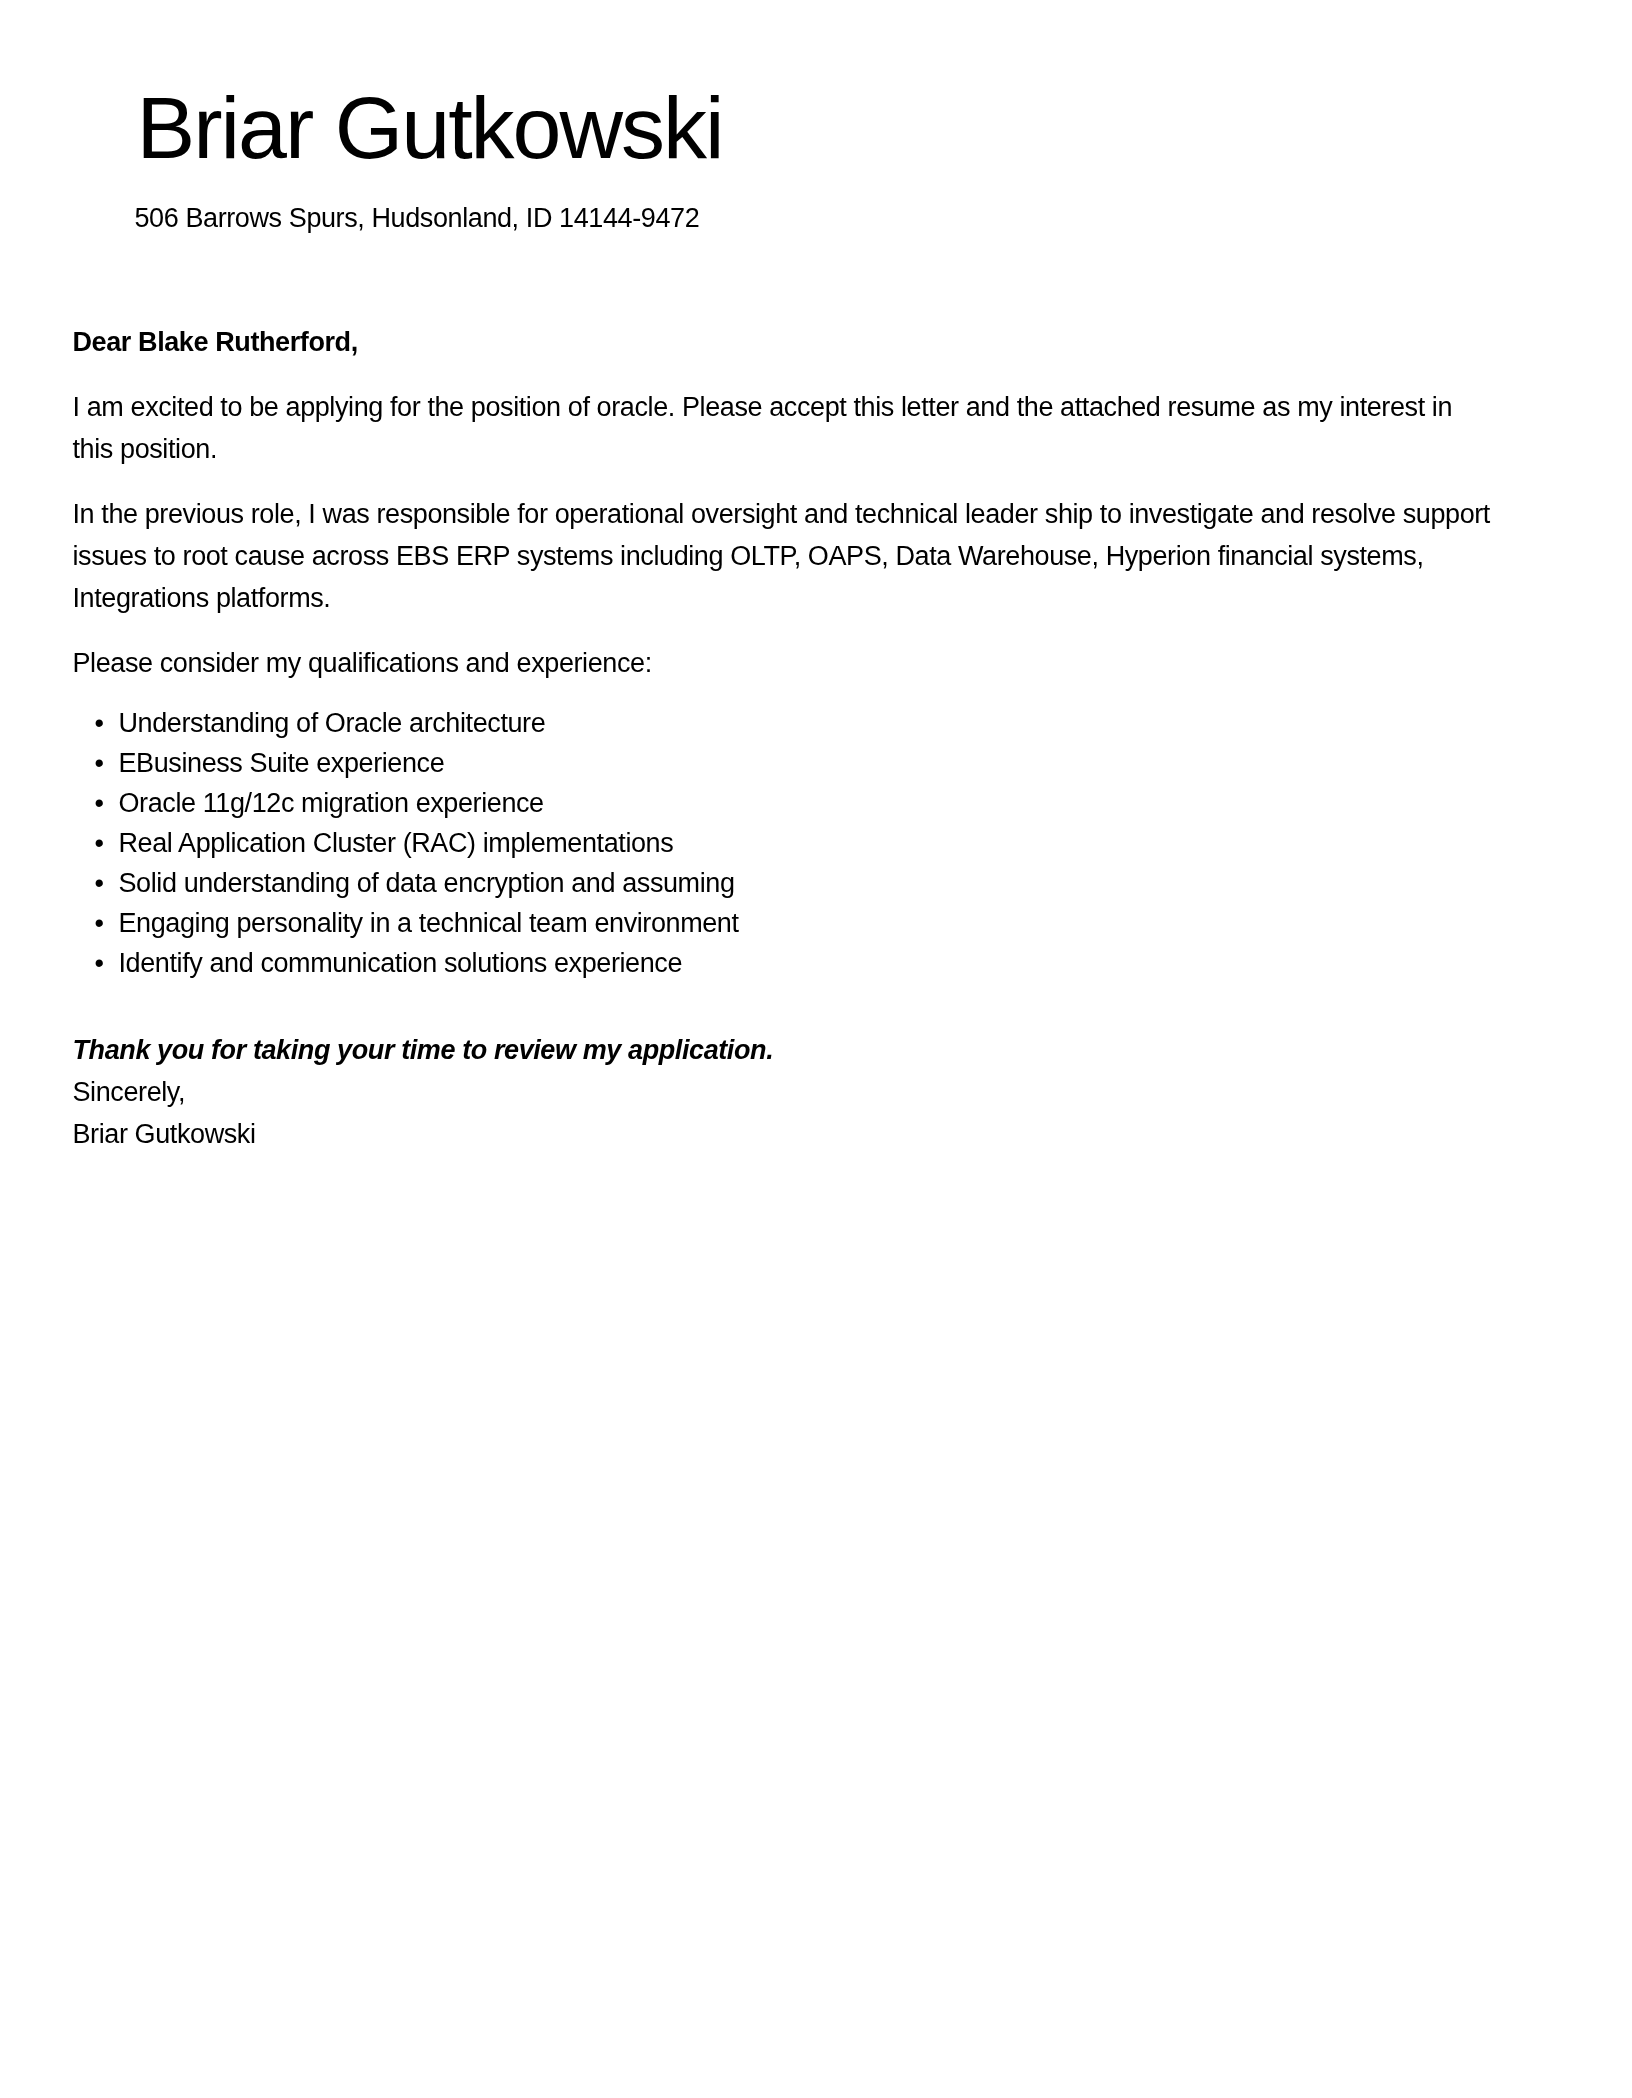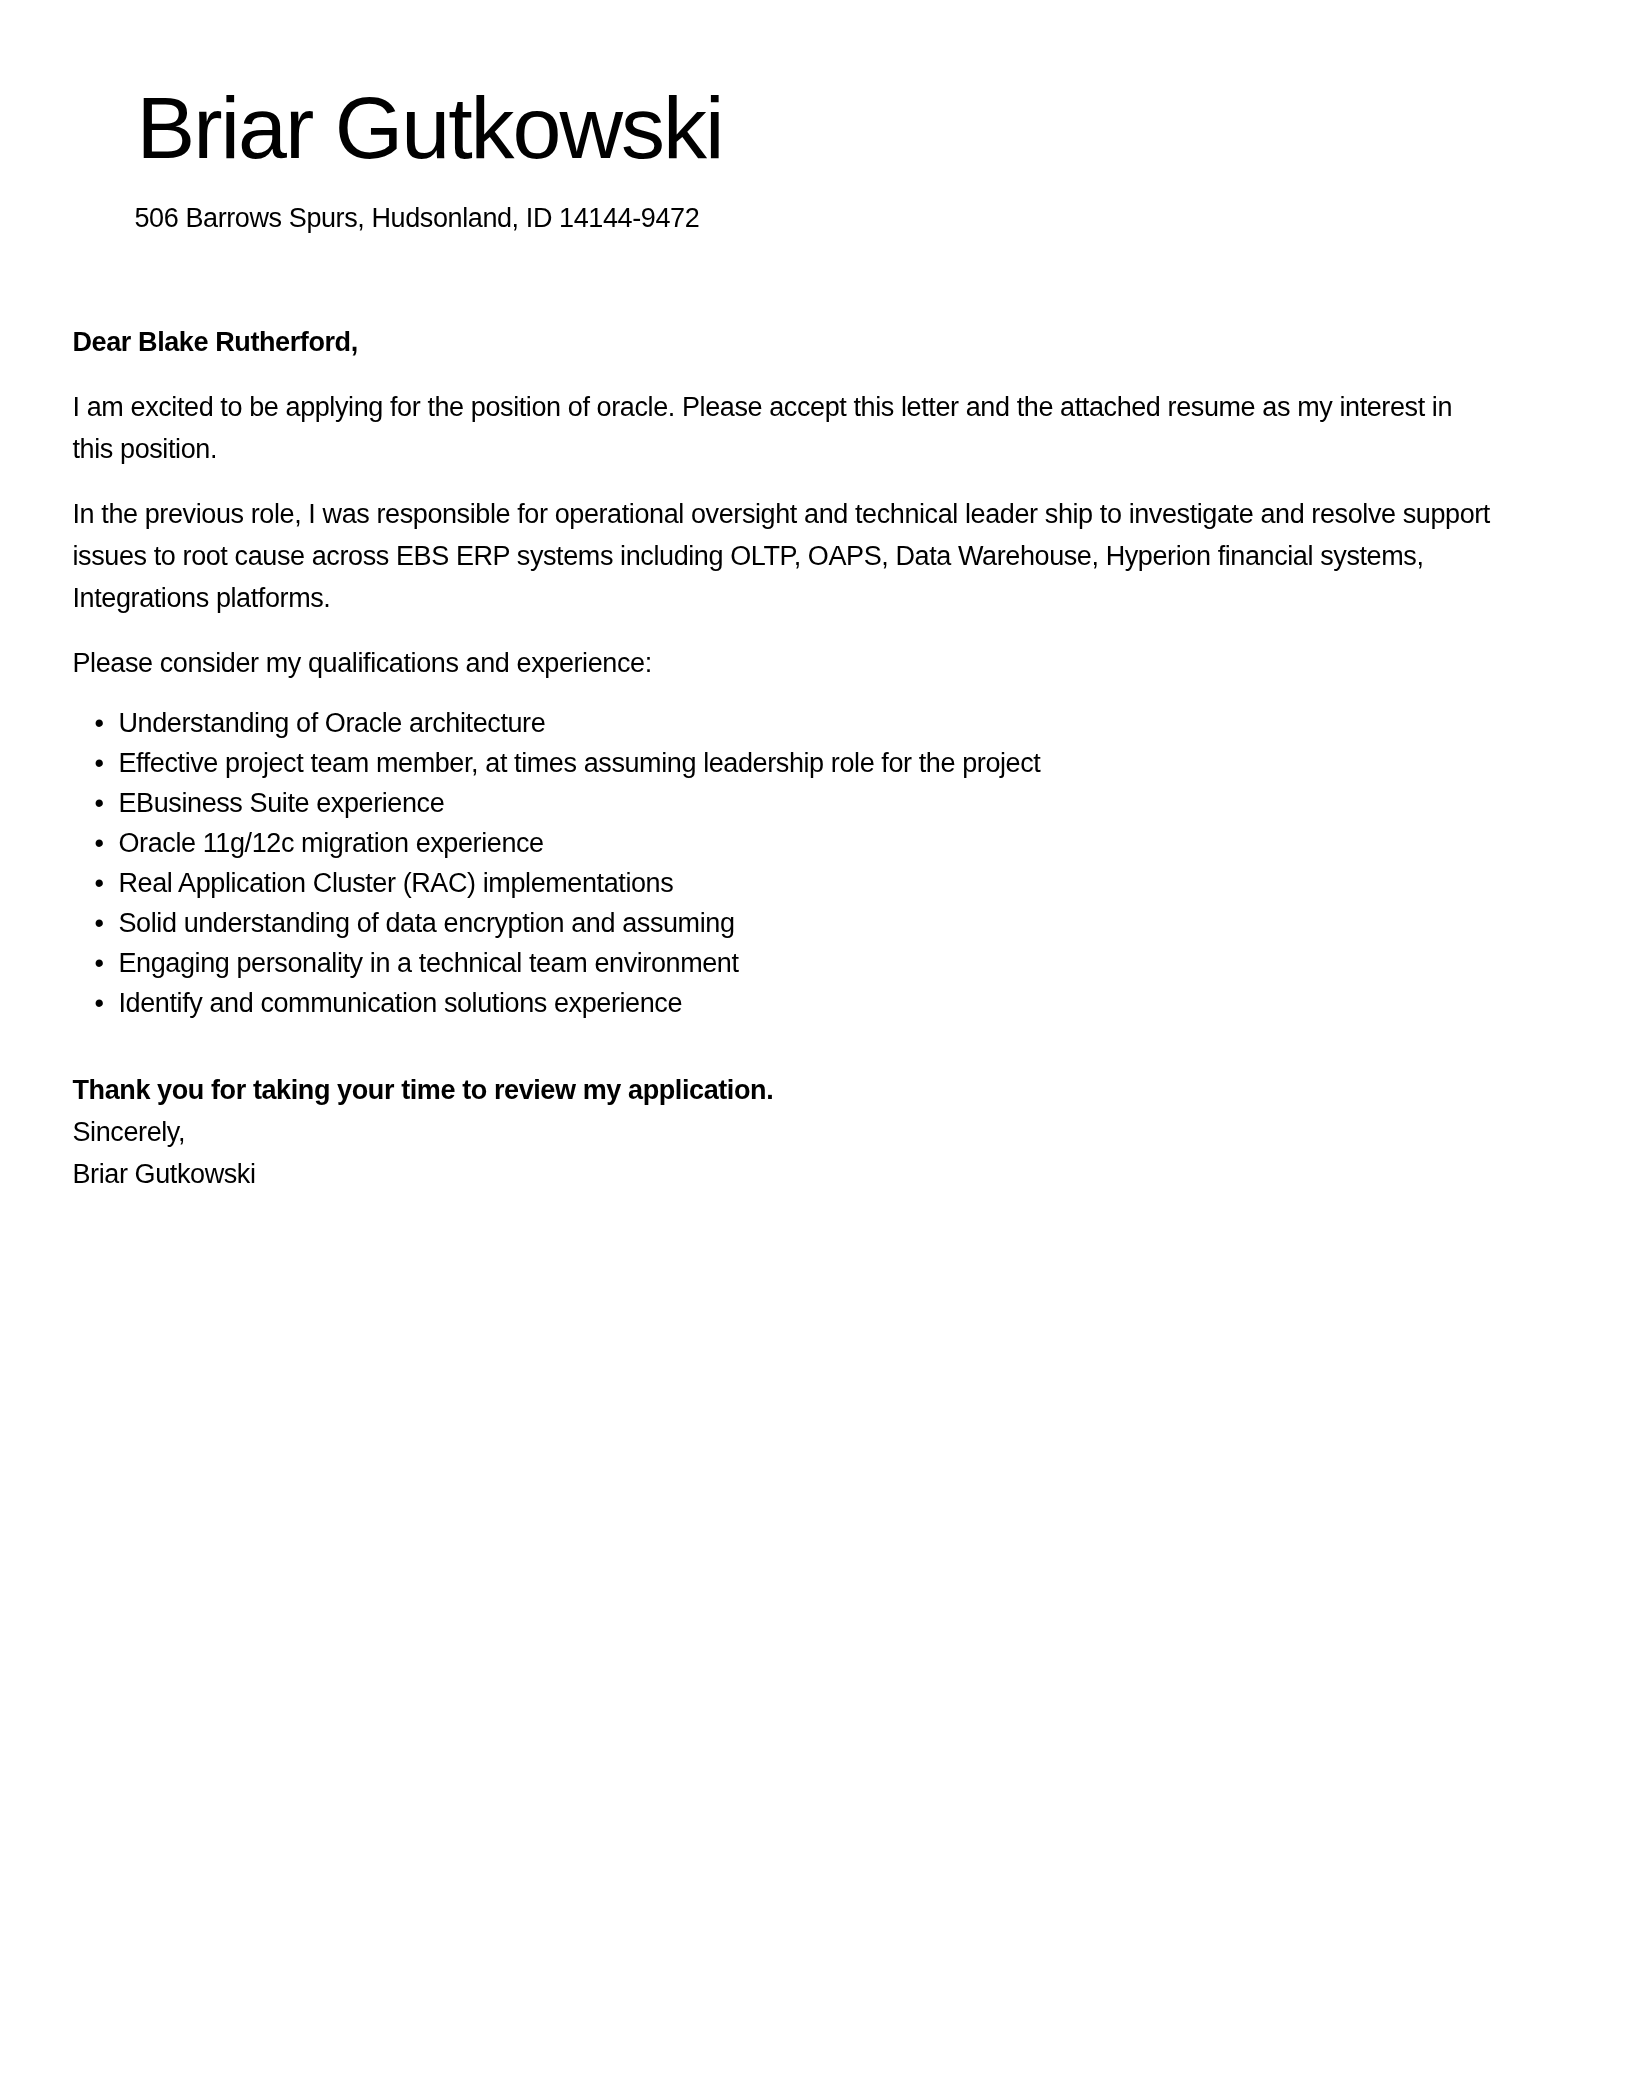--- a/index.html
+++ b/index.html
@@ -64,20 +64,21 @@
     content: "\2022";
     position: absolute;
     left: 22px;
     top: 0;
     line-height: 40px;
   }
   .closing-thanks {
     margin-top: 46px;
     font-weight: 700;
     max-width: 1424px;
+    font-style: italic;
   }
   .signoff-block {
     line-height: 42px;
     padding-bottom: 120px;
   }
 </style>
 </head>
 <body>
 
 <div class="page">
@@ -92,21 +93,20 @@
     <div class="salutation">Dear Blake Rutherford,</div>
 
     <p class="para">I am excited to be applying for the position of oracle. Please accept this letter and the attached resume as my interest in this position.</p>
 
     <p class="para">In the previous role, I was responsible for operational oversight and technical leader ship to investigate and resolve support issues to root cause across EBS ERP systems including OLTP, OAPS, Data Warehouse, Hyperion financial systems, Integrations platforms.</p>
 
     <p class="para">Please consider my qualifications and experience:</p>
 
     <ul class="quals-list">
       <li>Understanding of Oracle architecture</li>
-      <li>Effective project team member, at times assuming leadership role for the project</li>
       <li>EBusiness Suite experience</li>
       <li>Oracle 11g/12c migration experience</li>
       <li>Real Application Cluster (RAC) implementations</li>
       <li>Solid understanding of data encryption and assuming</li>
       <li>Engaging personality in a technical team environment</li>
       <li>Identify and communication solutions experience</li>
     </ul>
 
     <div class="closing-thanks">Thank you for taking your time to review my application.</div>
 

